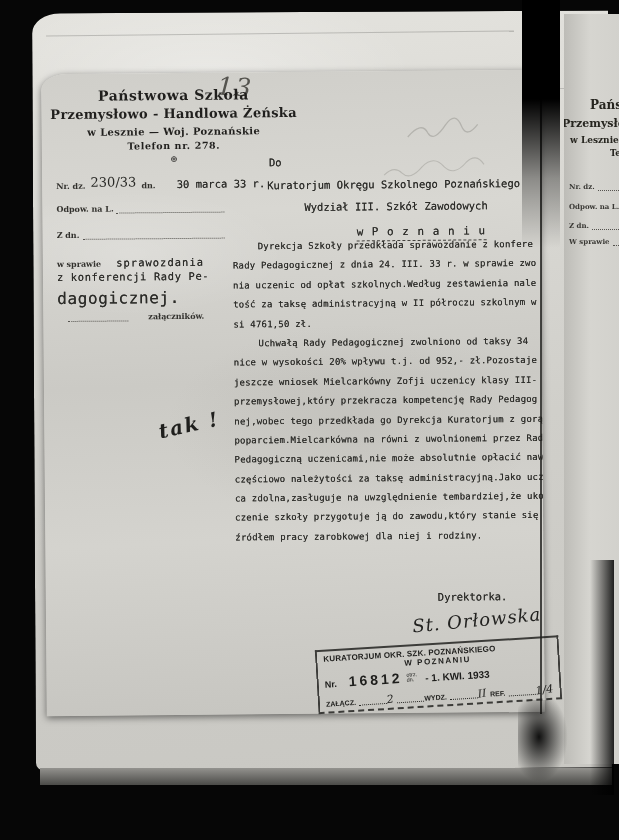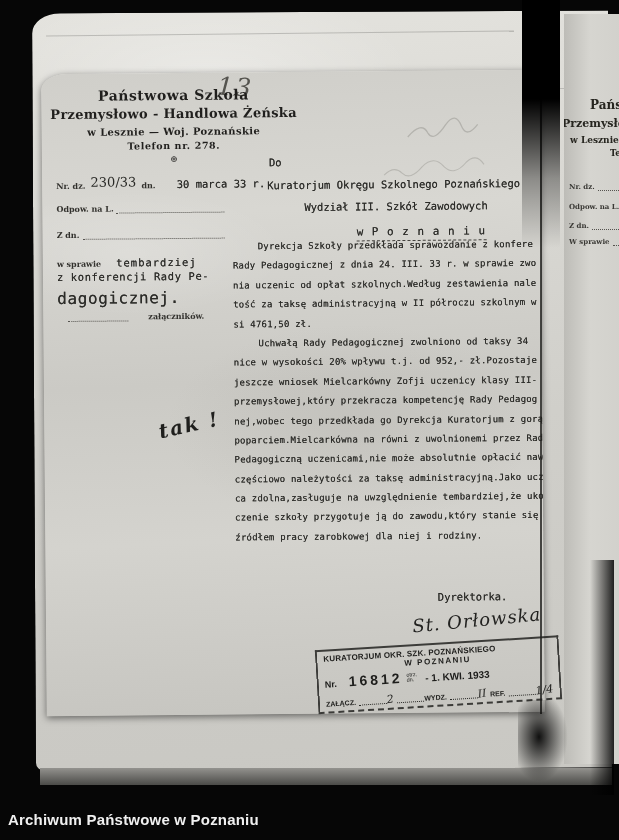--- a/index.html
+++ b/index.html
@@ -171,21 +171,21 @@
     <div class="r2">
       <span class="lbl">Odpow. na L.</span>
       <span class="lead"></span>
     </div>
     <div class="r3">
       <span class="lbl">Z dn.</span>
       <span class="lead"></span>
     </div>
     <div class="r4">
       <span class="lbl">w sprawie</span>
-      <span class="typed subj">tembardziej</span>
+      <span class="typed subj">sprawozdania</span>
     </div>
     <div class="typed r5">z konferencji Rady Pe-</div>
     <div class="typed r6">dagogicznej.</div>
     <div class="r7">
       <span class="lead"></span>
       <span class="lbl" style="margin-left:20px">załączników.</span>
     </div>
 
     <div class="typed do">Do</div>
     <div class="typed addr1">Kuratorjum Okręgu Szkolnego Poznańskiego</div>
@@ -242,15 +242,14 @@
       </div>
     </div>
 
   </div>
 
   <div class="pageedge"></div>
   <div class="topgap"></div>
   <div class="blob1"></div>
   <div class="blob2"></div>
 
-  <div class="footer">Archiwum Państwowe w Poznaniu</div>
 
 </div>
 
 </body></html>

